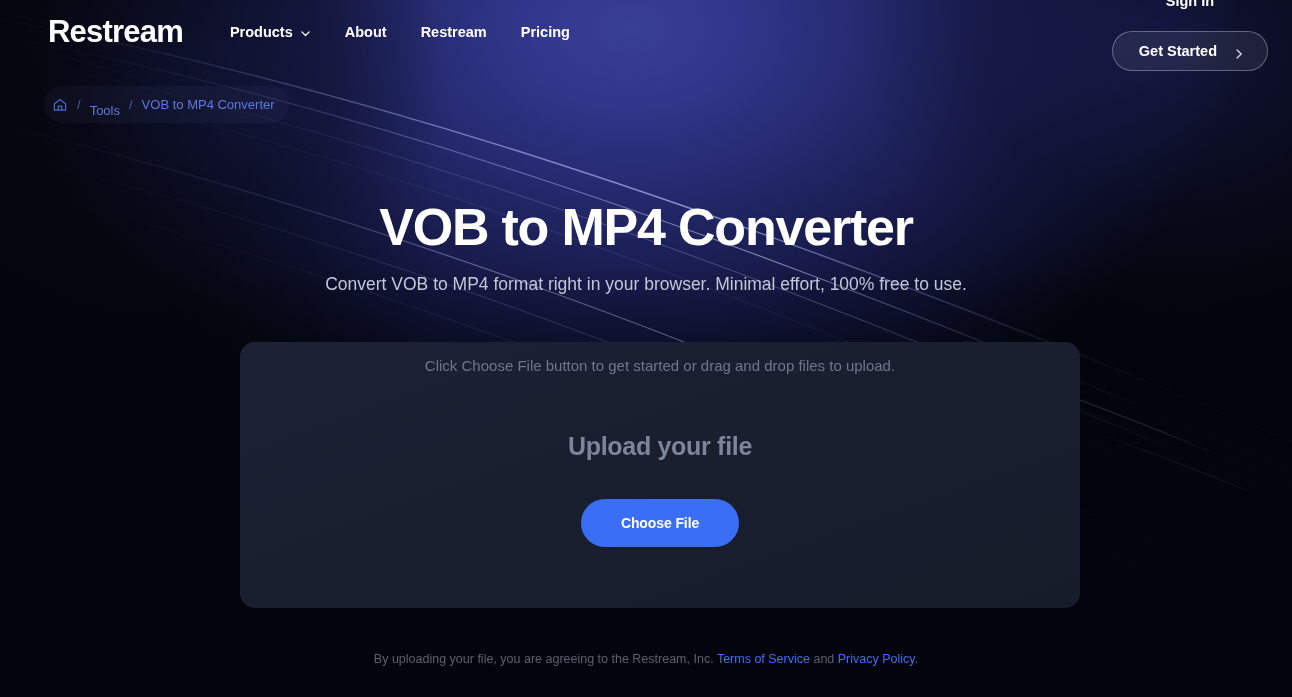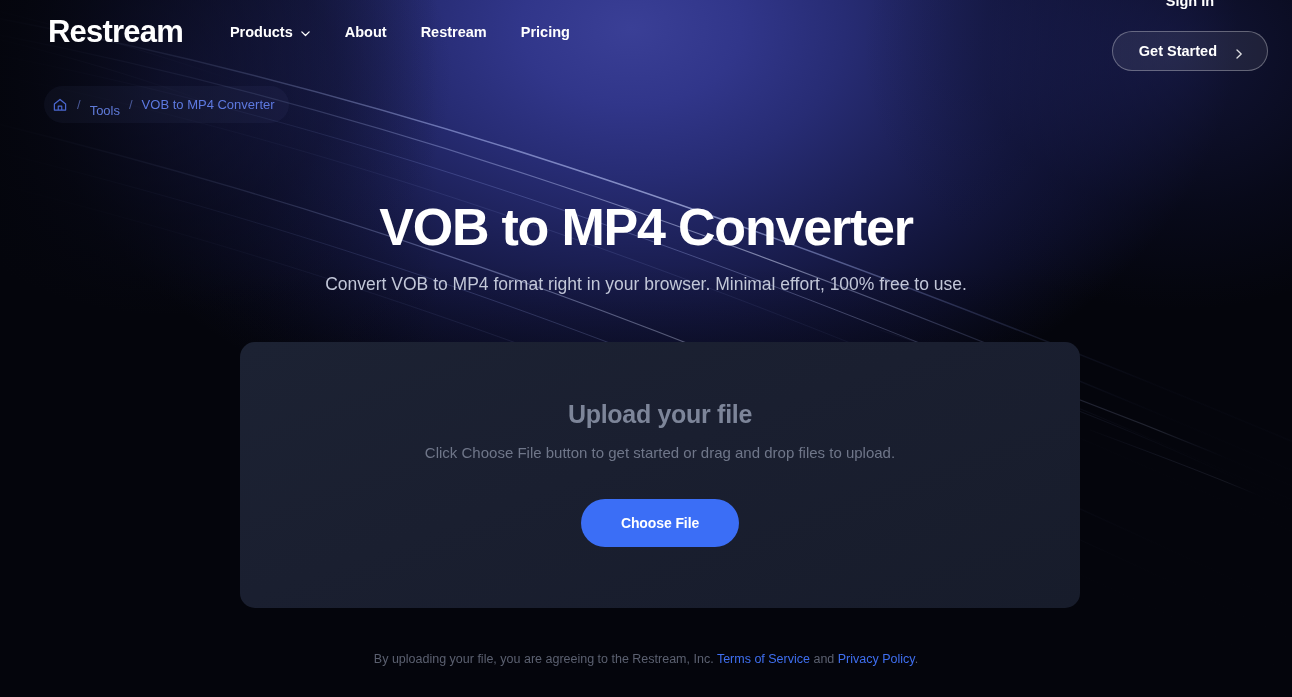--- a/index.html
+++ b/index.html
@@ -389,20 +389,20 @@
   <span class="crumb-sep">/</span>
   <span class="crumb-current">VOB to MP4 Converter</span>
 </div>
 
 <section id="hero">
   <h1 id="page-title">VOB to MP4 Converter</h1>
   <p id="page-subtitle">Convert VOB to MP4 format right in your browser. Minimal effort, 100% free to use.</p>
 </section>
 
 <section id="upload-card">
+  <div id="upload-subtext">Click Choose File button to get started or drag and drop files to upload.</div>
   <div id="upload-heading">Upload your file</div>
-  <div id="upload-subtext">Click Choose File button to get started or drag and drop files to upload.</div>
   <button id="choose-file-btn">Choose File</button>
 </section>
 
 <div id="legal">
   <span>By uploading your file, you are agreeing to the Restream, Inc. </span><span class="legal-link">Terms of Service</span><span> and </span><span class="legal-link">Privacy Policy</span><span>.</span>
 </div>
 
 </body></html>

